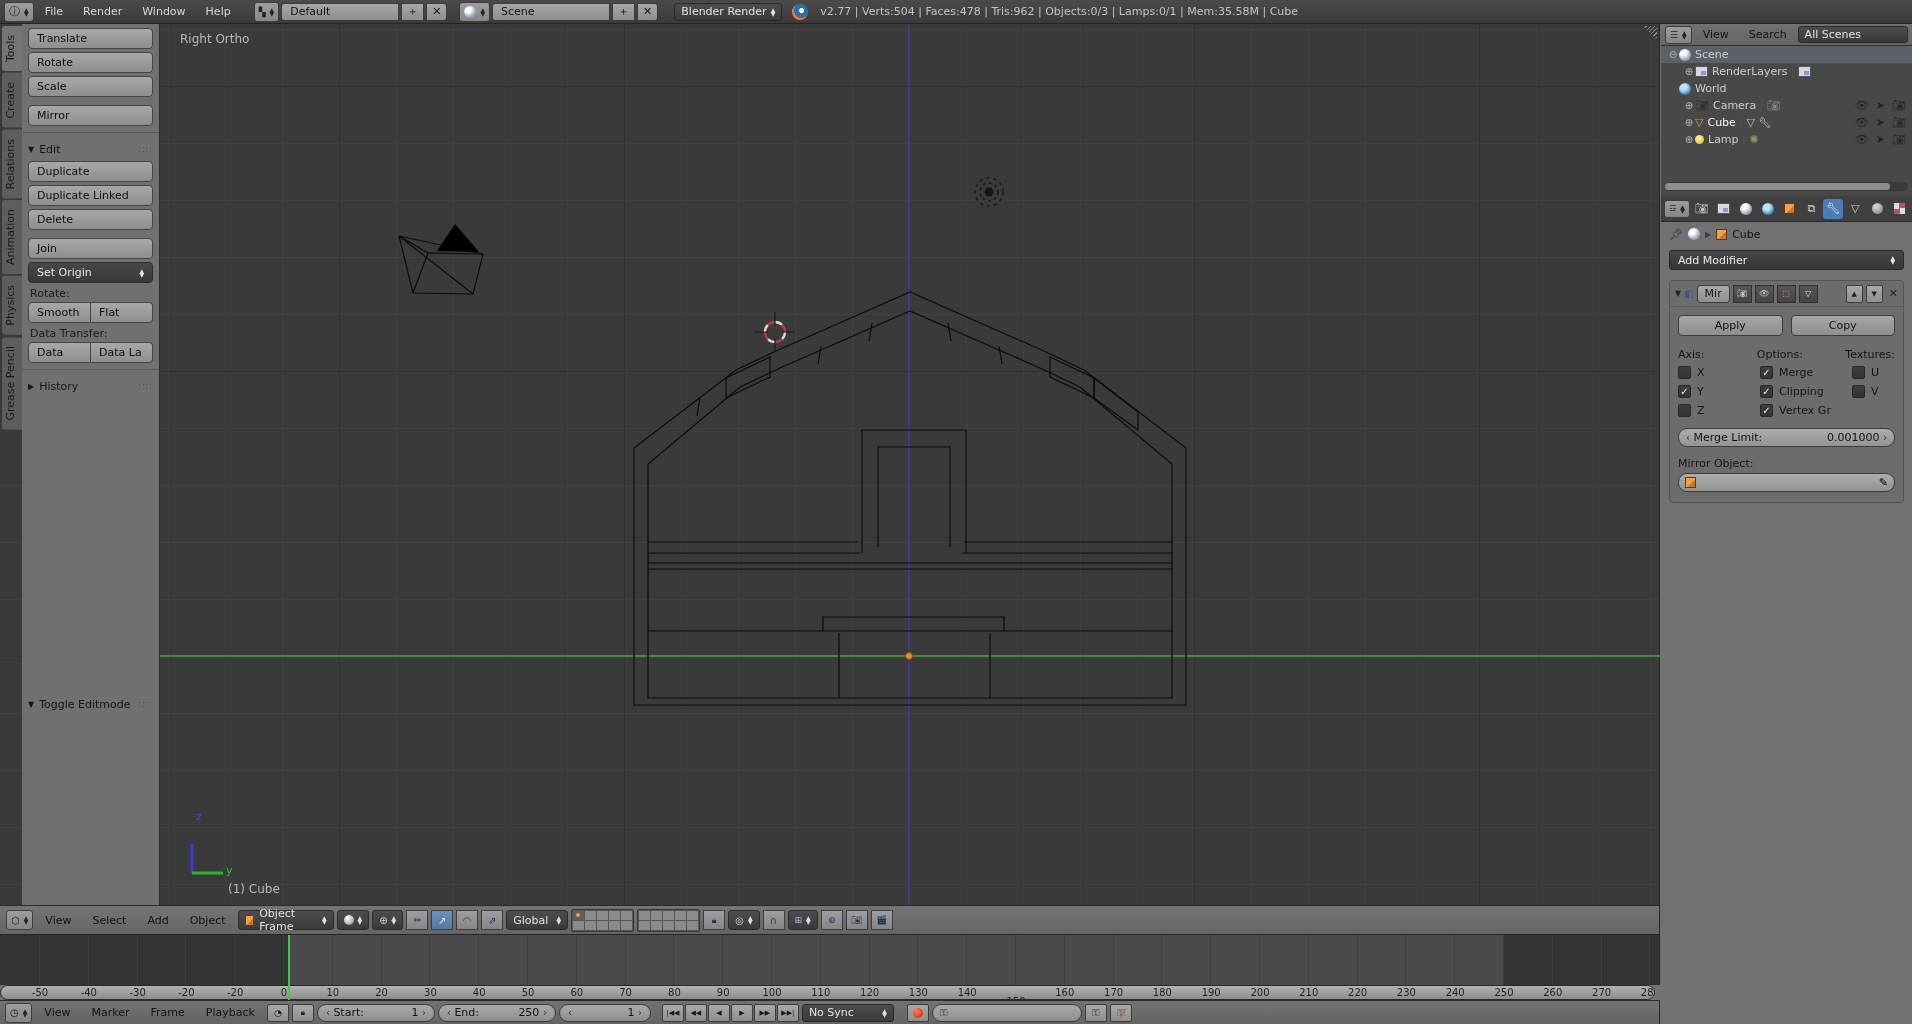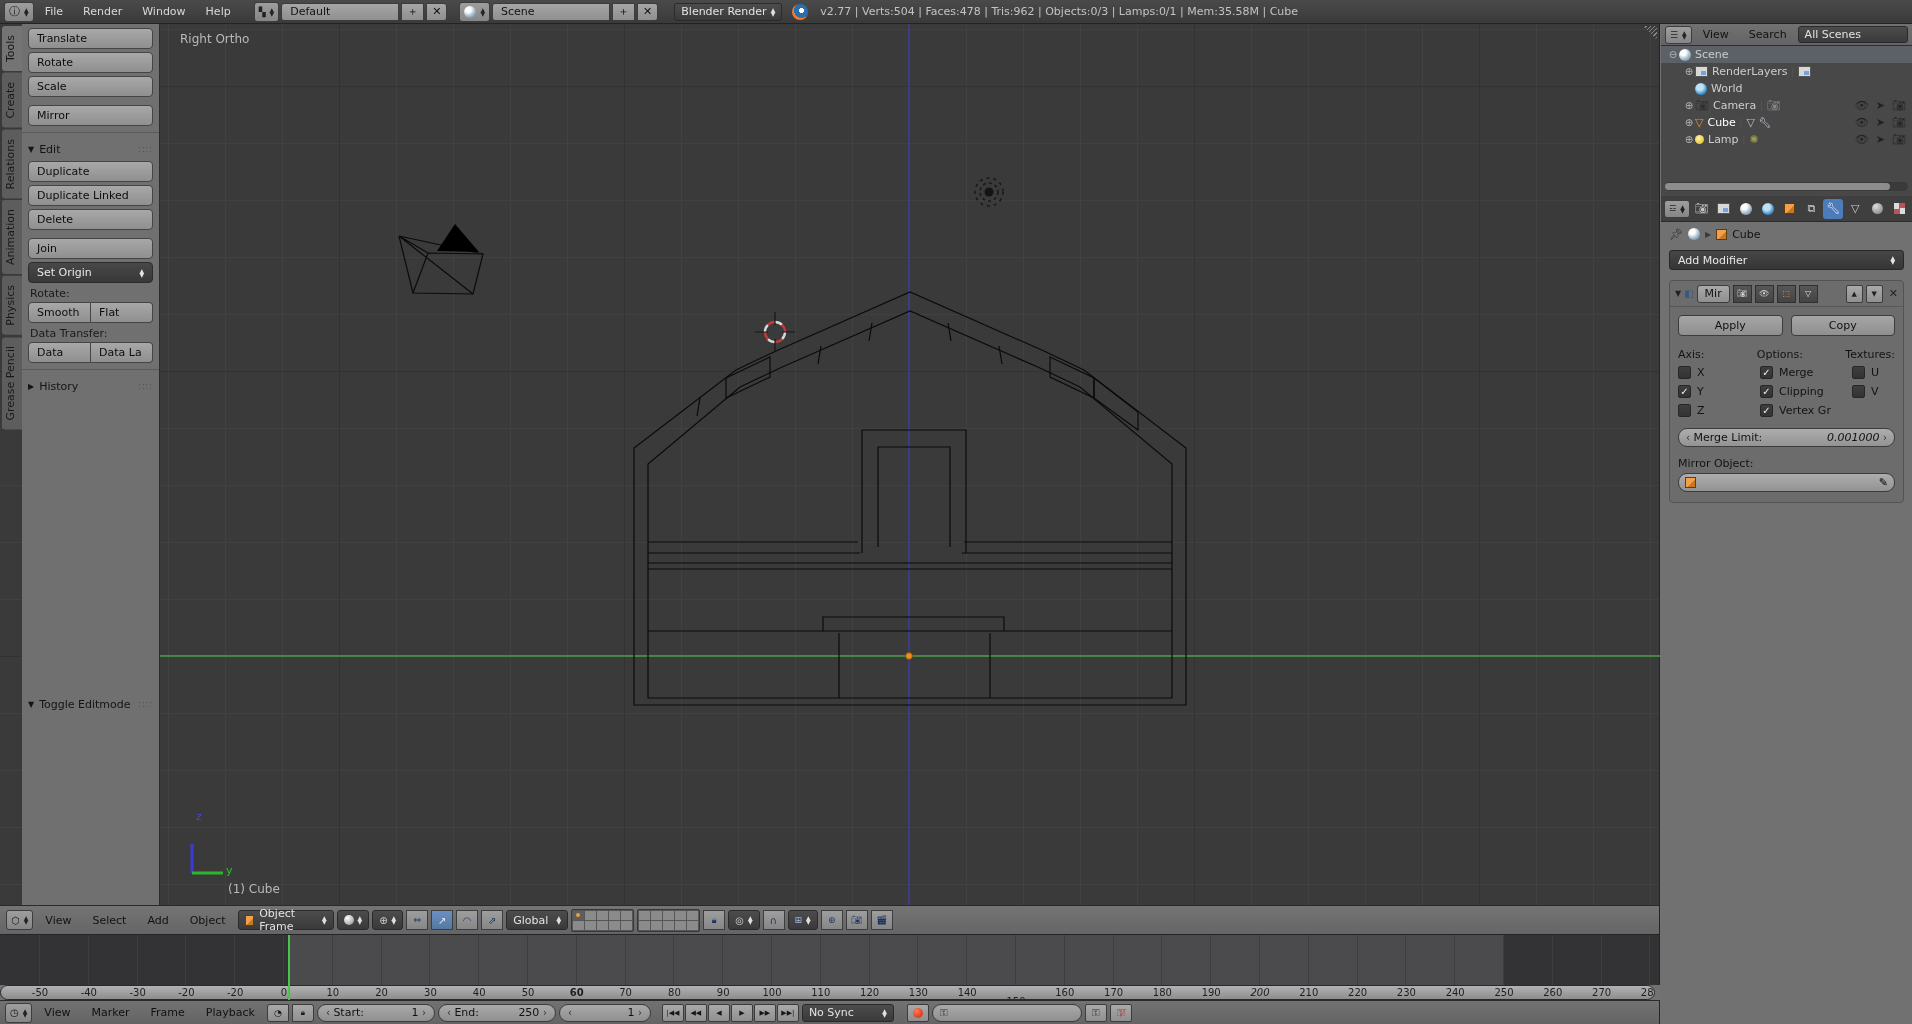--- a/index.html
+++ b/index.html
@@ -134,21 +134,21 @@
   .apply-row { display:flex; gap:8px; }
   .apply-row .btn { flex:1; height:21px; border-radius:4px; }
   .col-labels { display:flex; margin:12px 0 4px 0; color:#131313; }
   .cb-grid { display:flex; color:#131313; }
   .cb-col { display:flex; flex-direction:column; gap:5px; }
   .cb { display:flex; align-items:center; gap:6px; height:14px; }
   .cb .box { width:13px; height:13px; background:linear-gradient(#3e3e3e,#333); border:1px solid #272727;
        border-radius:2px; color:#eee; font-size:10px; display:inline-flex; align-items:center; justify-content:center; }
   .slider { display:flex; align-items:center; background:linear-gradient(#adadad,#939393); border:1px solid #3c3c3c;
        border-radius:9px; height:19px; padding:0 7px; color:#111; margin-top:11px; }
-  .slider .val { margin-left:auto;font-style:italic; }
+  .slider .val { margin-left:auto; }
   .side-arrow { color:#333; font-size:10px; }
   .obj-field { display:flex; align-items:center; background:linear-gradient(#adadad,#939393); border:1px solid #3c3c3c;
        border-radius:9px; height:19px; padding:0 6px; margin-top:3px; }
   .field-label { color:#131313; margin-top:10px; }
 
   
   .i-ball { width:12px; height:12px; border-radius:50%; background:radial-gradient(circle at 35% 30%,#fdfdfd 0 25%,#9db5c8 60%,#5d7a94); }
   .i-world { width:12px; height:12px; border-radius:50%; background:radial-gradient(circle at 40% 35%,#bfe3f5 0 30%,#3f8fd0 65%,#2f6ea0); }
   .i-photo { width:13px; height:11px; background:#d8d8d8; border:1px solid #555; border-radius:1px; position:relative; }
   .i-photo::after { content:""; position:absolute; right:1px; bottom:1px; width:5px; height:4px; background:#7aa0e0; }
@@ -442,35 +442,35 @@
       <span class="ruler-num" style="left: 87.8px;">-40</span>
       <span class="ruler-num" style="left: 136.6px;">-30</span>
       <span class="ruler-num" style="left: 185.4px;">-20</span>
       <span class="ruler-num" style="left: 234.2px;">-20</span>
       <span class="ruler-num" style="left: 283px;">0</span>
       <span class="ruler-num" style="left: 331.8px;">10</span>
       <span class="ruler-num" style="left: 380.6px;">20</span>
       <span class="ruler-num" style="left: 429.4px;">30</span>
       <span class="ruler-num" style="left: 478.2px;">40</span>
       <span class="ruler-num" style="left: 527px;">50</span>
-      <span class="ruler-num" style="left: 575.8px; font-weight: bold;">60</span>
+      <span class="ruler-num" style="left: 575.8px;">60</span>
       <span class="ruler-num" style="left: 624.6px;">70</span>
       <span class="ruler-num" style="left: 673.4px;">80</span>
       <span class="ruler-num" style="left: 722.2px;">90</span>
       <span class="ruler-num" style="left: 771px;">100</span>
       <span class="ruler-num" style="left: 819.8px;">110</span>
       <span class="ruler-num" style="left: 868.6px;">120</span>
       <span class="ruler-num" style="left: 917.4px;">130</span>
       <span class="ruler-num" style="left: 966.2px;">140</span>
       <span class="ruler-num" style="left: 1015px; margin-top: 9px;">150</span>
       <span class="ruler-num" style="left: 1063.8px;">160</span>
       <span class="ruler-num" style="left: 1112.6px;">170</span>
       <span class="ruler-num" style="left: 1161.4px;">180</span>
       <span class="ruler-num" style="left: 1210.2px;">190</span>
-      <span class="ruler-num" style="left: 1259px; font-style: italic;">200</span>
+      <span class="ruler-num" style="left: 1259px;">200</span>
       <span class="ruler-num" style="left: 1307.8px;">210</span>
       <span class="ruler-num" style="left: 1356.6px;">220</span>
       <span class="ruler-num" style="left: 1405.4px;">230</span>
       <span class="ruler-num" style="left: 1454.2px;">240</span>
       <span class="ruler-num" style="left: 1503px;">250</span>
       <span class="ruler-num" style="left: 1551.8px;">260</span>
       <span class="ruler-num" style="left: 1600.6px;">270</span>
       <span class="ruler-num" style="left: 1649.4px;">280</span>
     </div>
 
@@ -552,21 +552,21 @@
         <span class="i-ball"></span>
         <span class="name">Scene</span>
       </div>
       <div class="ol-row" style="padding-left:22px">
         <span class="ol-expand">⊕</span>
         <span class="i-photo"></span>
         <span class="name">RenderLayers</span>
         <span class="sep">&nbsp;|&nbsp;</span>
         <span class="i-photo"></span>
       </div>
-      <div class="ol-row" style="padding-left:34px">
+      <div class="ol-row" style="padding-left:18px">
         <span class="i-world"></span>
         <span class="name">World</span>
       </div>
       <div class="ol-row" style="padding-left:22px">
         <span class="ol-expand">⊕</span>
         <span style="color:#2c2c2c">📷︎</span>
         <span class="name">Camera</span>
         <span class="sep">&nbsp;|&nbsp;</span>
         <span style="color:#8a8a8a">📷︎</span>
         <span class="ol-toggles">

